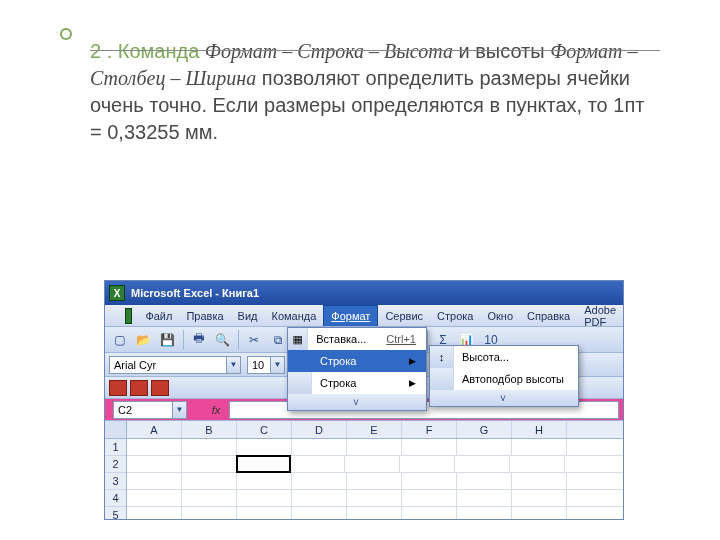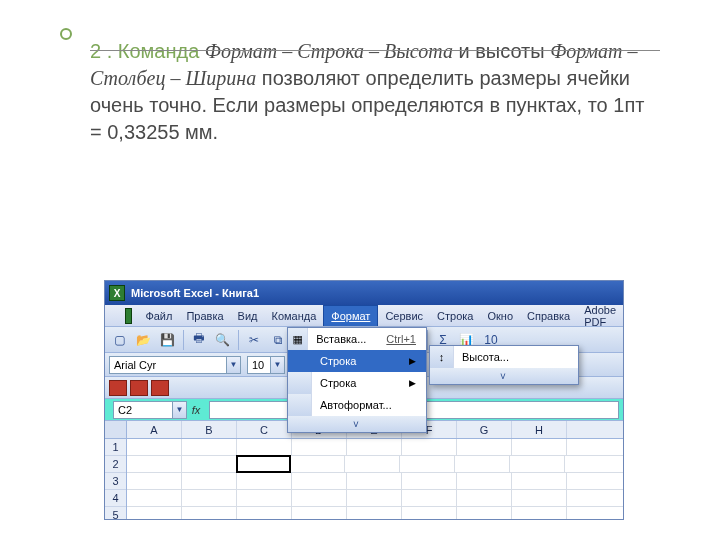--- a/index.html
+++ b/index.html
@@ -133,31 +133,31 @@
   .boldbtn { font-weight: bold; width:20px; text-align:center; }
   .italbtn { font-style: italic; width:20px; text-align:center; }
   .toolbar3 {
     height: 22px;
     background: linear-gradient(#e4ecf7,#c7d6ee);
     border-bottom:1px solid #9db4dd;
     display:flex;align-items:center;padding:0 4px;gap:3px;
   }
   .pdfico{width:18px;height:16px;background:#c0392b;border:1px solid #7a1f16;}
   .namebox-row{
-    height:22px; background:#5eead4; border-bottom:1px solid #9db4dd;
+    height:22px; background:#ec4899; border-bottom:1px solid #9db4dd;
     display:flex;align-items:center;
   }
   .namebox{
     width:74px;height:18px;background:#fff;border:1px solid #7f9db9;
     margin-left:8px;display:flex;align-items:center;padding:0 4px;position:relative;
     font-size:11px;
   }
   .fxarea{flex:1;height:18px;background:#fff;border:1px solid #7f9db9;margin:0 4px;}
   .fxbtn{width:18px;height:18px;display:flex;align-items:center;justify-content:center;
-         font-style:italic;color:#333;margin-left:0;}
+         font-style:italic;color:#333;margin-left:20px;}
 
   .grid {
     position: relative;
     background: #fff;
     height: 120px;
     display: flex;
   }
   .rowheads {
     width: 22px; background:#e7edf7; border-right:1px solid #9db4dd;
     display:flex;flex-direction:column;
@@ -391,33 +391,33 @@
     <div class="menuitem hover">
       <div class="iconcol"></div>
       <span class="lbl">Строка</span>
       <span class="arrow">▶</span>
     </div>
     <div class="menuitem">
       <div class="iconcol"></div>
       <span class="lbl">Строка</span>
       <span class="arrow">▶</span>
     </div>
-    <div class="menuitem">
-      <div class="iconcol"></div>
-      <span class="lbl">Автоформат...</span>
-    </div>
     <div class="expand">
         <span>˅</span>
       </div>
   </div>
 
   <div class="menu submenu" style="left:324px; top:64px; width:150px;">
     <div class="menuitem">
       <div class="iconcol">
           <span>↕</span>
         </div>
       <span class="lbl">Высота...</span>
     </div>
+    <div class="menuitem">
+      <div class="iconcol"></div>
+      <span class="lbl">Автоподбор высоты</span>
+    </div>
     <div class="expand">
         <span>˅</span>
       </div>
   </div>
 </div>
 
 </body></html>

